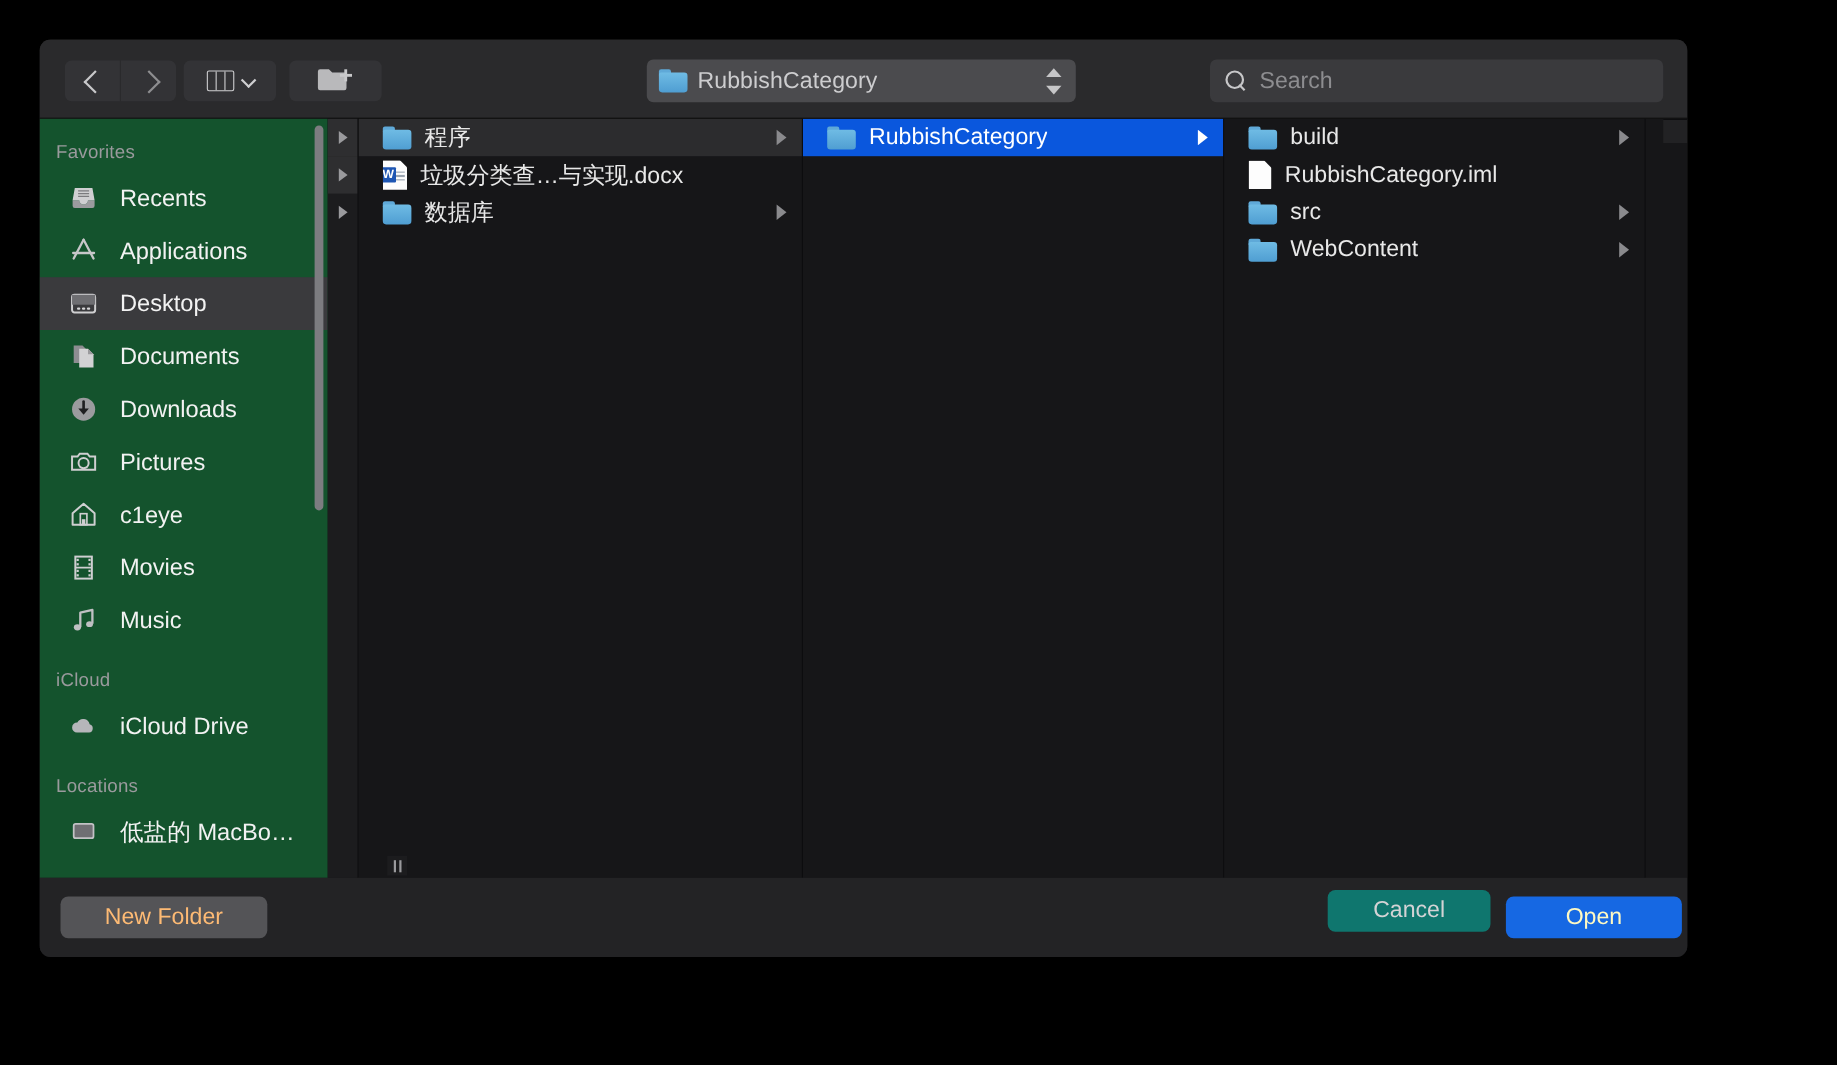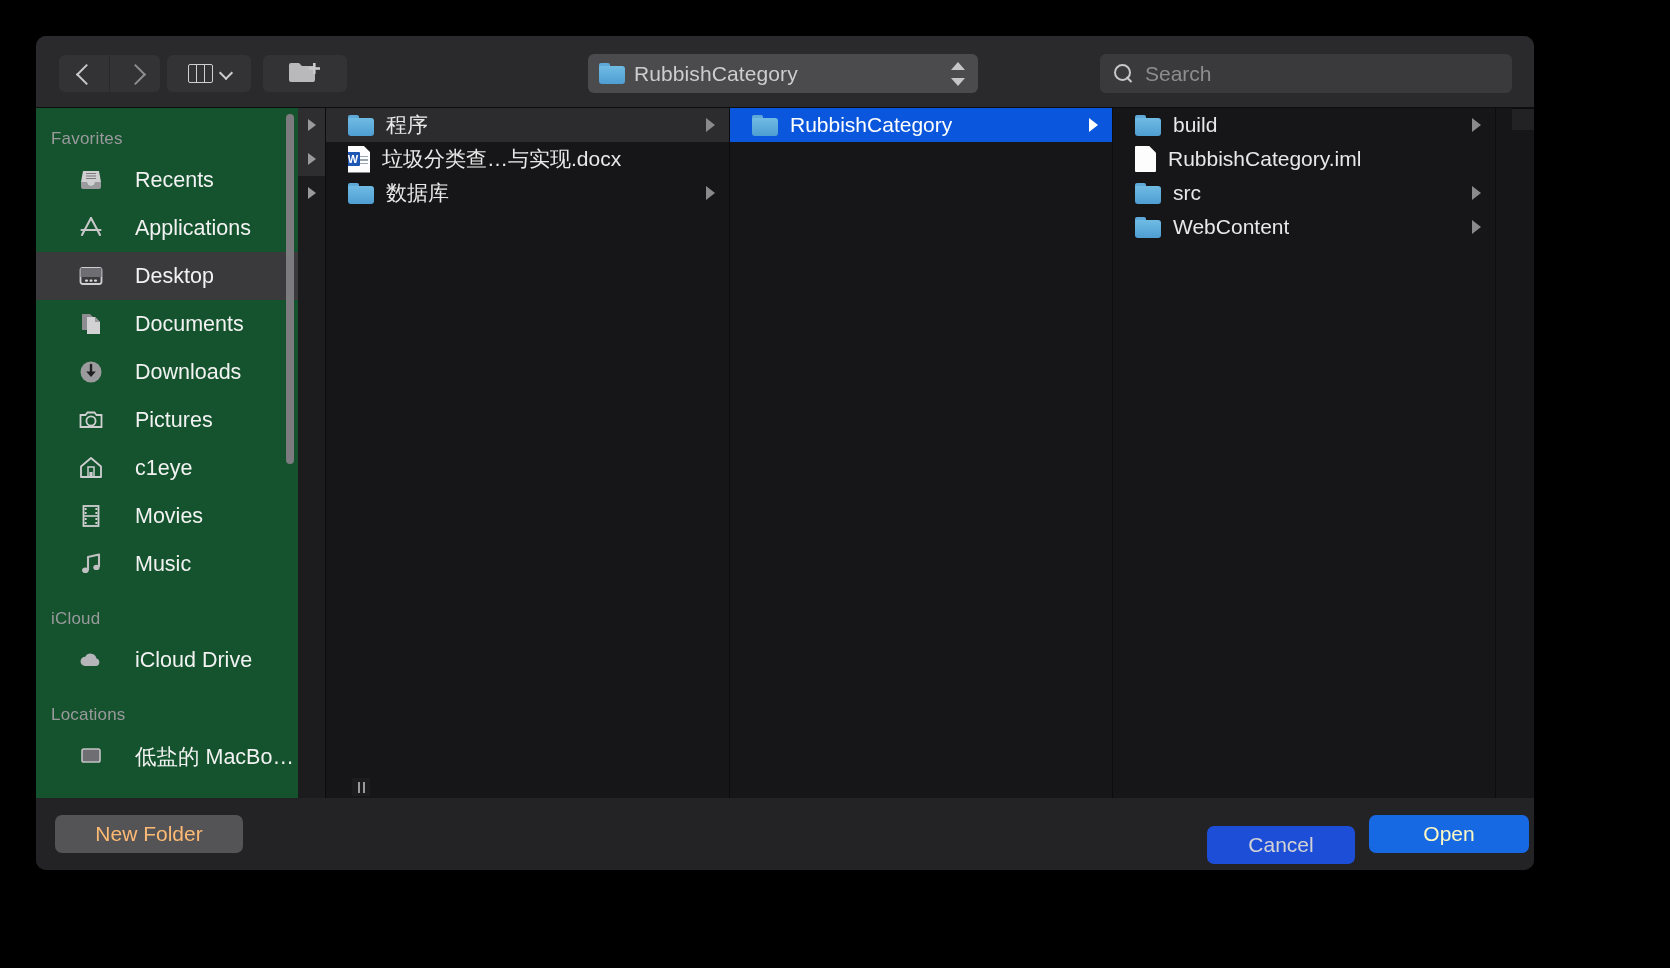--- a/index.html
+++ b/index.html
@@ -168,22 +168,22 @@
   }
   .sb-header {
     font-size: 17px;
     color: #9a9a9d;
     padding: 7px 0 7px 15px;
     letter-spacing: 0.2px;
   }
   .sb-item {
     height: 48px;
     display: flex; align-items: center;
-    padding-left: 42px;
-    gap: 31px;
+    padding-left: 27px;
+    gap: 20px;
     cursor: default;
   }
   .sb-item.sel { background: #3a3a3d; }
   .sb-label {
     font-size: 21.5px;
     color: #f2f2f2;
     white-space: nowrap;
   }
   .sb-icon { width: 26px; height: 26px; flex: 0 0 26px; }
 
@@ -332,21 +332,21 @@
   }
   .btn {
     position: absolute;
     height: 38px;
     border-radius: 7px;
     display: flex; align-items: center; justify-content: center;
     font-size: 21px;
     cursor: default;
   }
   .btn-newfolder { left: 19px;  top: 17px; width: 188px; background: #545457; color: #fdba74; }
-  .btn-cancel    { right: 179px; top: 28px; width: 148px; background: #1d4ed8; color: #d3d3d5; }
+  .btn-cancel    { right: 179px; top: 11px; width: 148px; background: #0f766e; color: #d3d3d5; }
   .btn-open      { right: 5px;  top: 17px; width: 160px; background: #1668e3; color: #fef9c3; }
 </style>
 </head>
 <body>
 
 <div class="window">
 
   <div class="toolbar">
 
     <div class="tb-group navgroup">

